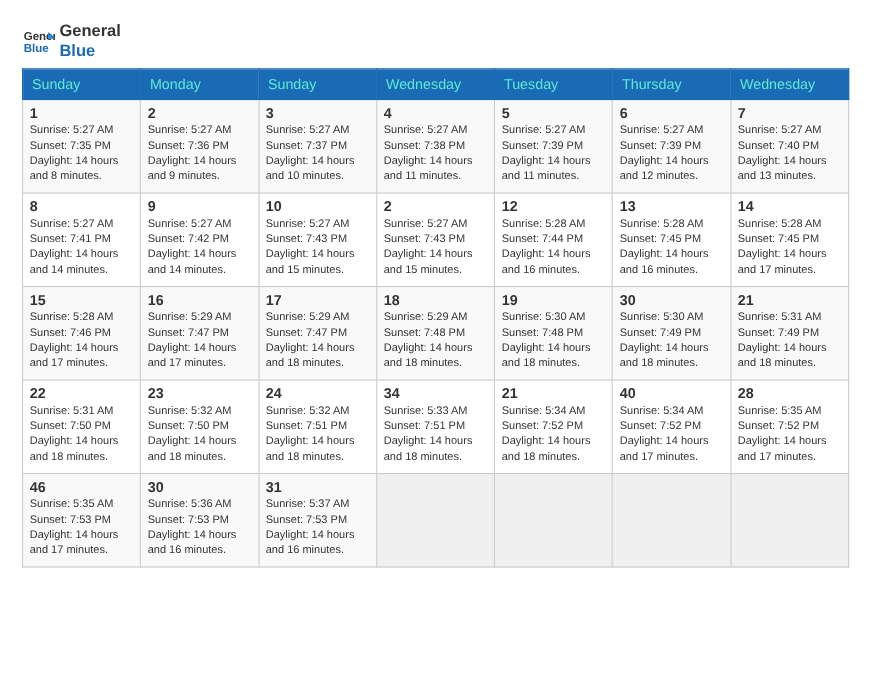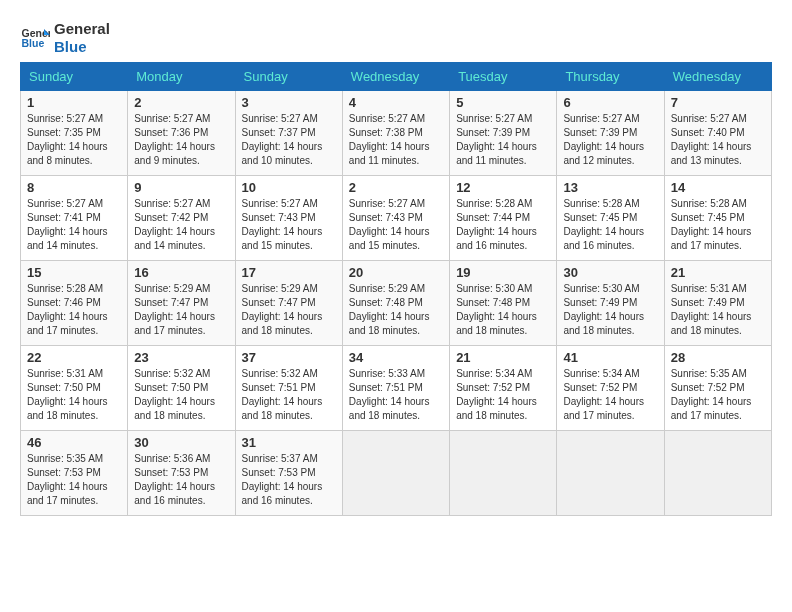--- a/index.html
+++ b/index.html
@@ -180,21 +180,21 @@
         </td>
         <td>
           <span class="day-num">16</span>
 <div class="day-info">Sunrise: 5:29 AM<br>Sunset: 7:47 PM<br>Daylight: 14 hours<br>and 17 minutes.</div>
         </td>
         <td>
           <span class="day-num">17</span>
 <div class="day-info">Sunrise: 5:29 AM<br>Sunset: 7:47 PM<br>Daylight: 14 hours<br>and 18 minutes.</div>
         </td>
         <td>
-          <span class="day-num">20</span>
+          <span class="day-num">18</span>
 <div class="day-info">Sunrise: 5:29 AM<br>Sunset: 7:48 PM<br>Daylight: 14 hours<br>and 18 minutes.</div>
         </td>
         <td>
           <span class="day-num">19</span>
 <div class="day-info">Sunrise: 5:30 AM<br>Sunset: 7:48 PM<br>Daylight: 14 hours<br>and 18 minutes.</div>
         </td>
         <td>
           <span class="day-num">30</span>
 <div class="day-info">Sunrise: 5:30 AM<br>Sunset: 7:49 PM<br>Daylight: 14 hours<br>and 18 minutes.</div>
         </td>
@@ -206,33 +206,33 @@
       <tr>
         <td>
           <span class="day-num">22</span>
 <div class="day-info">Sunrise: 5:31 AM<br>Sunset: 7:50 PM<br>Daylight: 14 hours<br>and 18 minutes.</div>
         </td>
         <td>
           <span class="day-num">23</span>
 <div class="day-info">Sunrise: 5:32 AM<br>Sunset: 7:50 PM<br>Daylight: 14 hours<br>and 18 minutes.</div>
         </td>
         <td>
-          <span class="day-num">37</span>
+          <span class="day-num">24</span>
 <div class="day-info">Sunrise: 5:32 AM<br>Sunset: 7:51 PM<br>Daylight: 14 hours<br>and 18 minutes.</div>
         </td>
         <td>
           <span class="day-num">34</span>
 <div class="day-info">Sunrise: 5:33 AM<br>Sunset: 7:51 PM<br>Daylight: 14 hours<br>and 18 minutes.</div>
         </td>
         <td>
           <span class="day-num">21</span>
 <div class="day-info">Sunrise: 5:34 AM<br>Sunset: 7:52 PM<br>Daylight: 14 hours<br>and 18 minutes.</div>
         </td>
         <td>
-          <span class="day-num">41</span>
+          <span class="day-num">40</span>
 <div class="day-info">Sunrise: 5:34 AM<br>Sunset: 7:52 PM<br>Daylight: 14 hours<br>and 17 minutes.</div>
         </td>
         <td>
           <span class="day-num">28</span>
 <div class="day-info">Sunrise: 5:35 AM<br>Sunset: 7:52 PM<br>Daylight: 14 hours<br>and 17 minutes.</div>
         </td>
       </tr>
       <tr>
         <td>
           <span class="day-num">46</span>

